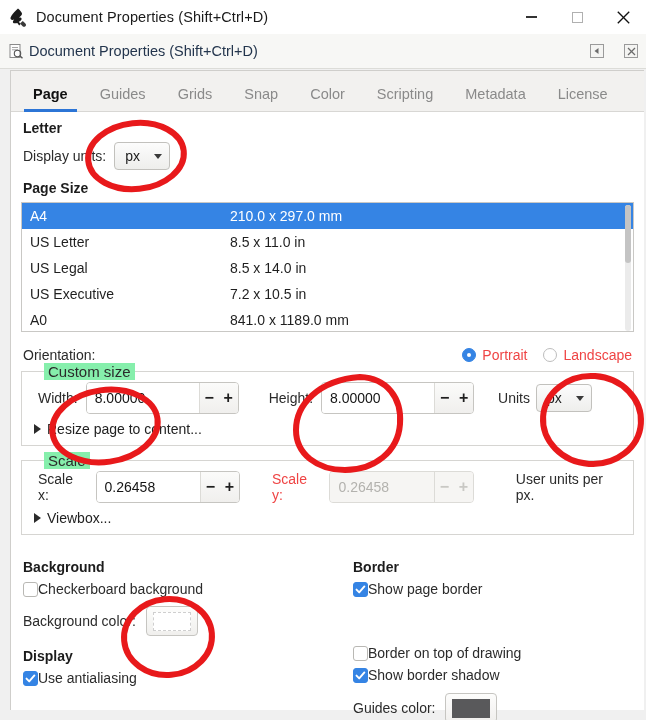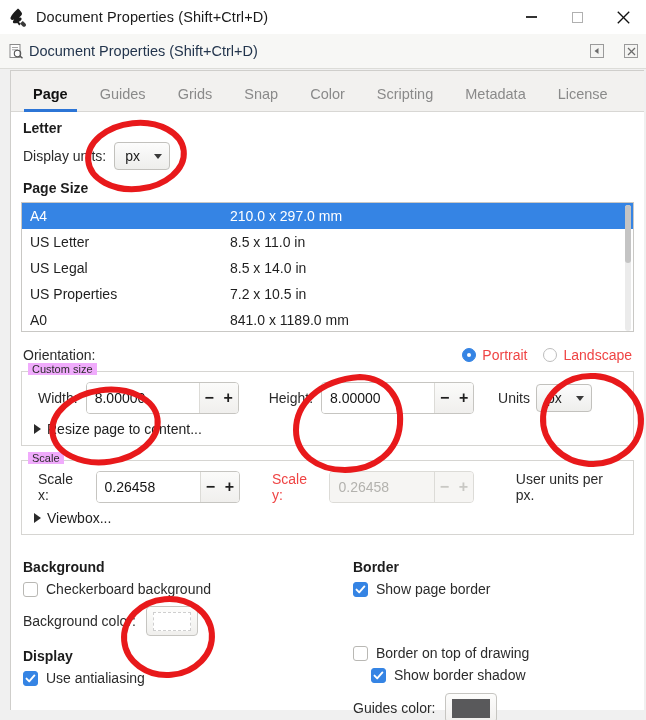--- a/index.html
+++ b/index.html
@@ -211,24 +211,24 @@
 
   
   .frame {
     position: relative;
     border: 1px solid #d6d5d2;
     margin: 0 2px 0 2px;
     padding: 10px 8px 8px 8px;
     box-sizing: border-box;
   }
   .frame-legend {
-    position: absolute; top: -9px; left: 6px;
-    background: #f0abfc;
+    position: absolute; top: -9px; left: 22px;
+    background: #86efac;
     padding: 0 4px;
-    font-size: 11px; color: #2b2b2b;
+    font-size: 15px; color: #2b2b2b;
   }
 
   
   .spin {
     display: inline-flex; align-items: stretch;
     height: 30px;
     border: 1px solid #c6c5c1;
     border-radius: 4px;
     background: #ffffff;
     overflow: hidden;
@@ -262,21 +262,21 @@
     margin-top: 7px; margin-left: 4px;
   }
   .expander .tri {
     width: 0; height: 0;
     border-top: 5px solid transparent;
     border-bottom: 5px solid transparent;
     border-left: 7px solid #2b2b2b;
   }
 
   
-  .cbrow { display: flex; align-items: center; gap: 8px; margin: 6px 0 0 4px; }
+  .cbrow { display: flex; align-items: center; margin: 6px 0 0 4px; }
   .cb {
     width: 15px; height: 15px;
     border: 1.5px solid #b9b8b4; border-radius: 3px;
     background: #fff; box-sizing: border-box;
     display: inline-flex; align-items: center; justify-content: center;
     flex: 0 0 auto;
   }
   .cb.on { background: #3584e4; border-color: #3584e4; }
   .cb.on svg { display: block; }
 
@@ -395,21 +395,21 @@
         </div>
         <div class="pl-row">
           <span class="pl-name">US Letter</span>
           <span class="pl-dims">8.5 x 11.0 in</span>
         </div>
         <div class="pl-row">
           <span class="pl-name">US Legal</span>
           <span class="pl-dims">8.5 x 14.0 in</span>
         </div>
         <div class="pl-row">
-          <span class="pl-name">US Properties</span>
+          <span class="pl-name">US Executive</span>
           <span class="pl-dims">7.2 x 10.5 in</span>
         </div>
         <div class="pl-row">
           <span class="pl-name">A0</span>
           <span class="pl-dims">841.0 x 1189.0 mm</span>
         </div>
         <div class="pl-scroll">
           <div class="pl-thumb"></div>
         </div>
       </div>
@@ -518,21 +518,21 @@
               <svg width="11" height="11" viewBox="0 0 11 11">
                 <polyline points="1.5,5.6 4.2,8.4 9.4,2.4" fill="none" stroke="#fff" stroke-width="1.9" stroke-linecap="round" stroke-linejoin="round"></polyline>
               </svg>
             </span>
             <span class="lbl">Show page border</span>
           </div>
           <div class="cbrow" style="margin-left:2px;margin-top:48px;">
             <span class="cb"></span>
             <span class="lbl">Border on top of drawing</span>
           </div>
-          <div class="cbrow" style="margin-left:20px;">
+          <div class="cbrow" style="margin-left:2px;">
             <span class="cb on">
               <svg width="11" height="11" viewBox="0 0 11 11">
                 <polyline points="1.5,5.6 4.2,8.4 9.4,2.4" fill="none" stroke="#fff" stroke-width="1.9" stroke-linecap="round" stroke-linejoin="round"></polyline>
               </svg>
             </span>
             <span class="lbl">Show border shadow</span>
           </div>
           <div class="row" style="margin:10px 0 0 2px;">
             <span class="lbl" style="margin-right:10px;">Guides color:</span>
             <span class="swatch-btn">

